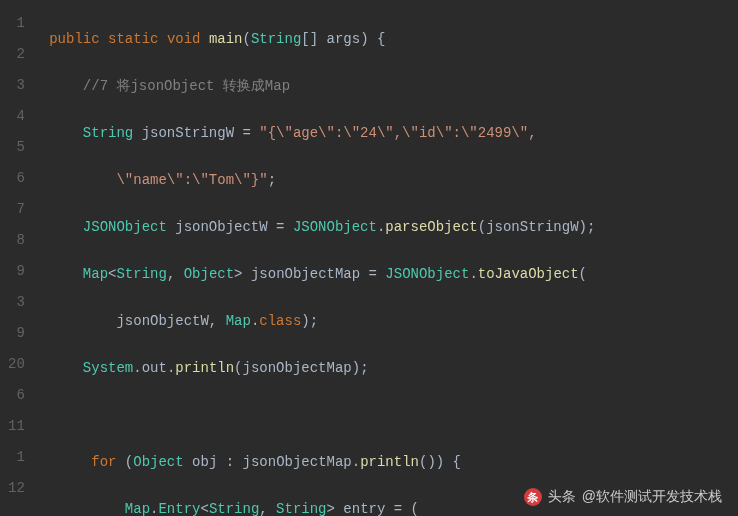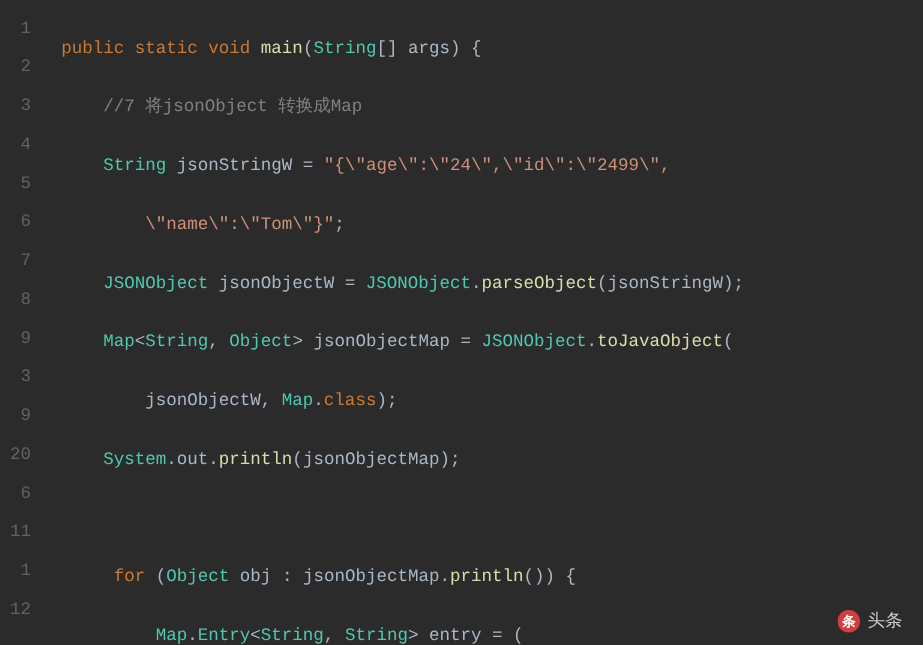--- a/index.html
+++ b/index.html
@@ -111,13 +111,14 @@
 
 
 
 
   </div>
 </div>
 
 <div class="watermark">
   <span class="watermark-icon">条</span>
   <span>头条</span>
+  <span>@软件测试开发技术栈</span>
 </div>
 
 </body></html>

